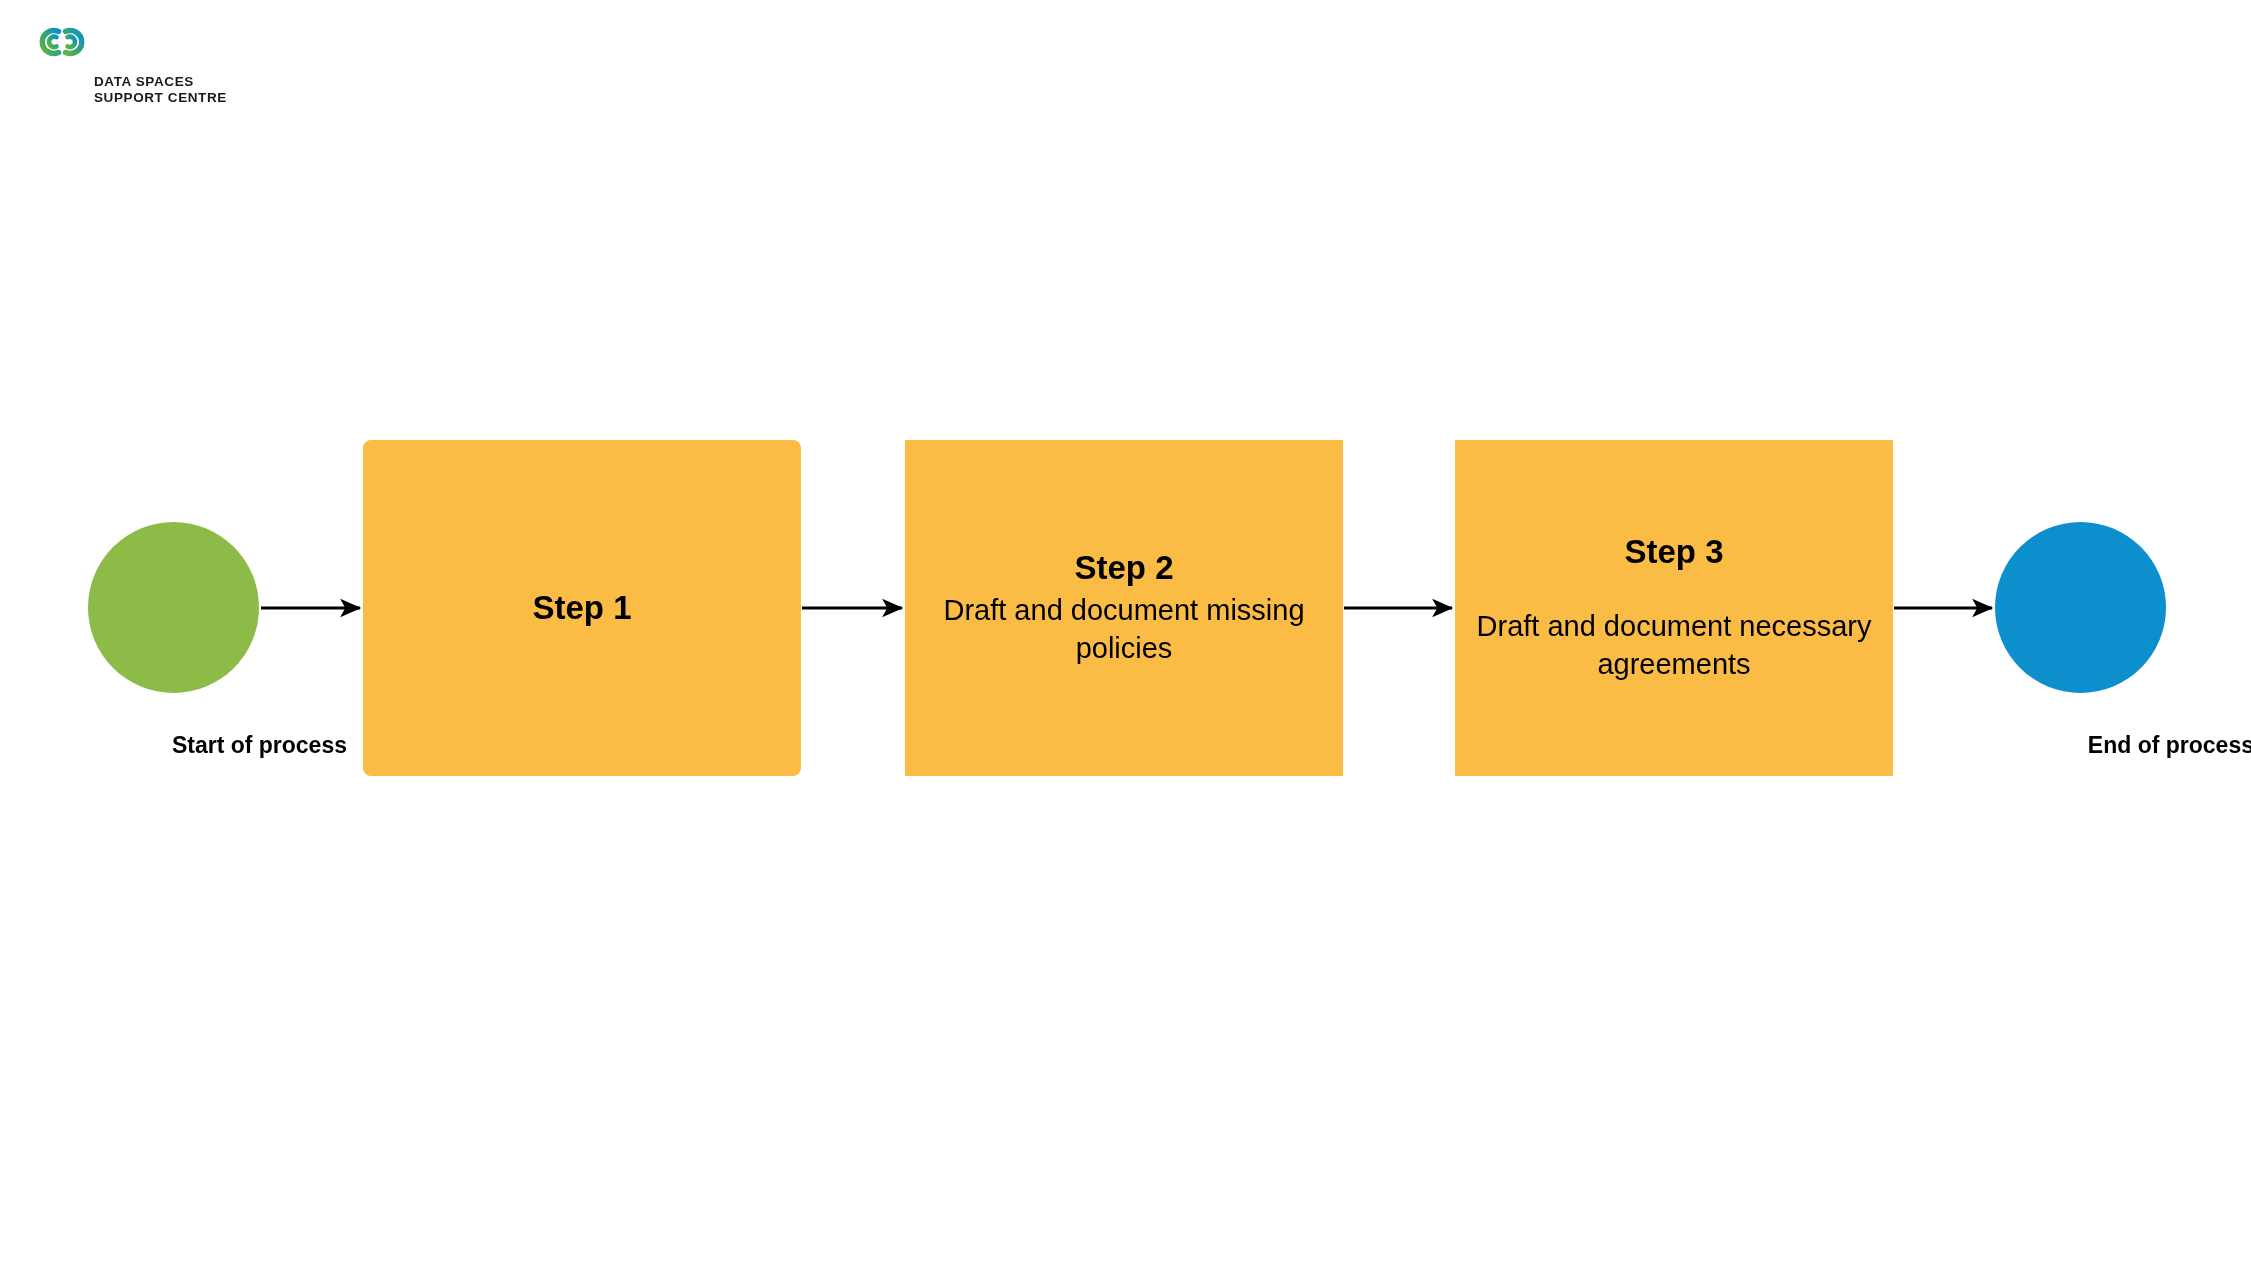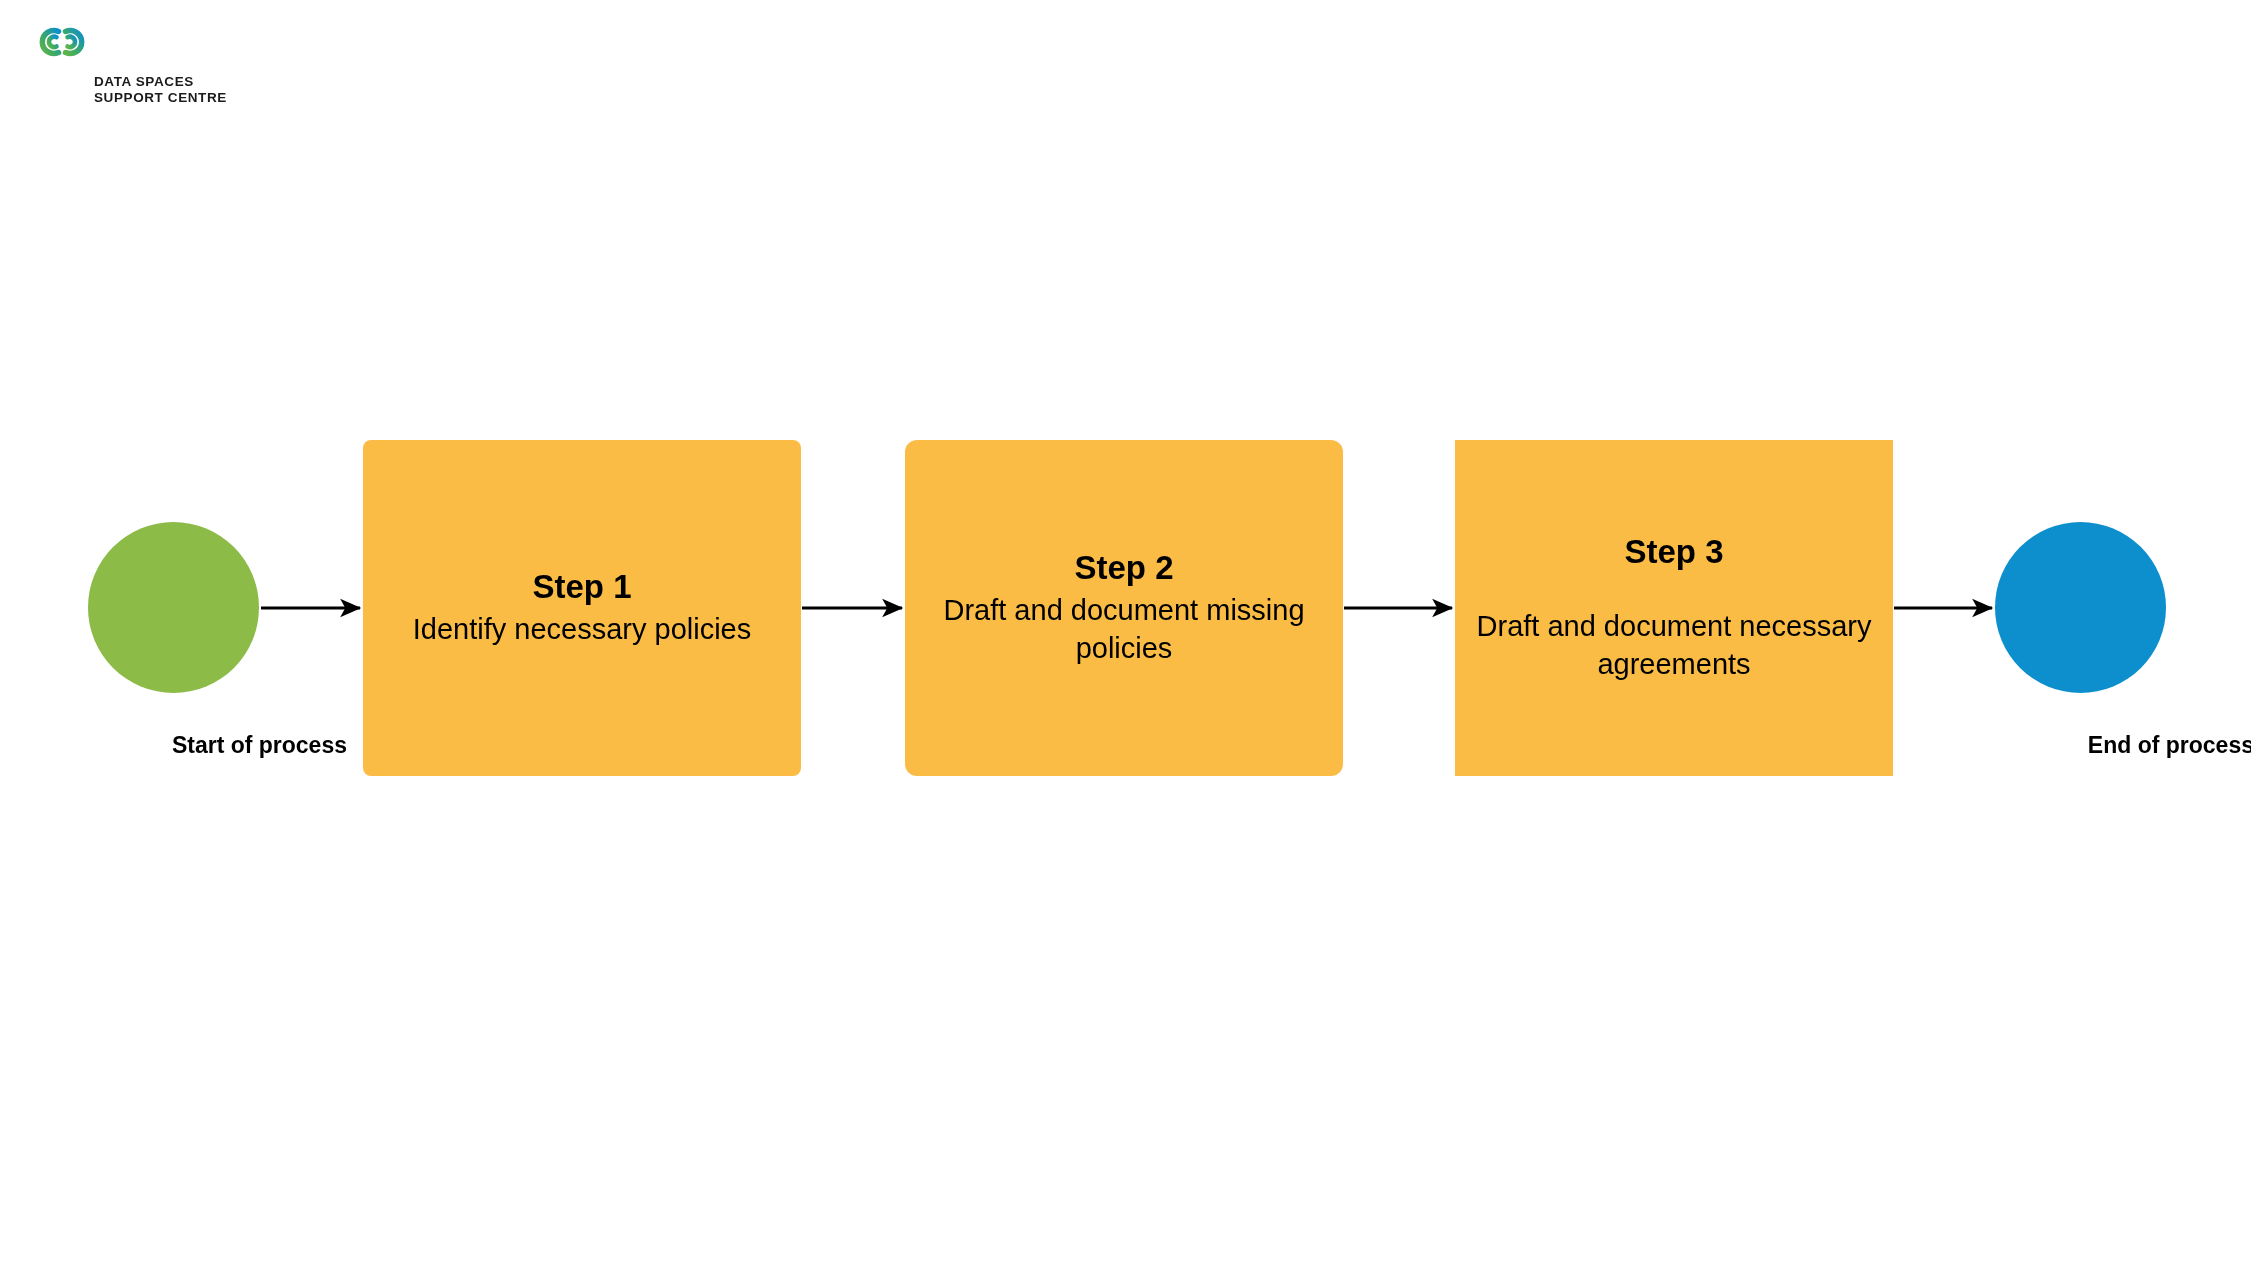--- a/index.html
+++ b/index.html
@@ -93,21 +93,21 @@
     height: 336px;
     background: #FABC45;
     display: flex;
     flex-direction: column;
     align-items: center;
     justify-content: center;
     box-sizing: border-box;
     padding: 0 10px;
   }
   #process-box-1 { left: 363px; }
-  #process-box-2 { left: 905px; border-radius: 12px; }
+  #process-box-2 { left: 905px; }
   #process-box-3 { left: 1455px; }
 
   .process-title {
     font-size: 33px;
     font-weight: 700;
     color: #000000;
     line-height: 1.22;
     text-align: center;
     margin: 0;
   }
@@ -171,21 +171,20 @@
     <line x1="802" y1="608" x2="902" y2="608" stroke="#000000" stroke-width="3.2" marker-end="url(#arrowhead)"></line>
     <line x1="1344" y1="608" x2="1452" y2="608" stroke="#000000" stroke-width="3.2" marker-end="url(#arrowhead)"></line>
     <line x1="1894" y1="608" x2="1992" y2="608" stroke="#000000" stroke-width="3.2" marker-end="url(#arrowhead)"></line>
   </svg>
 
   <div class="terminator" id="start-node" style="background: rgb(140, 187, 72);"></div>
   <div class="terminator-label" id="start-node-label">Start of process</div>
 
   <div class="process-box" id="process-box-1" style="background: rgb(250, 188, 69); border-radius: 8px;">
     <div class="process-title">Step 1</div>
-    <div class="process-desc">Identify necessary policies</div>
   </div>
 
   <div class="process-box" id="process-box-2" style="background: rgb(250, 188, 69);">
     <div class="process-title">Step 2</div>
     <div class="process-desc">Draft and document missing policies</div>
   </div>
 
   <div class="process-box" id="process-box-3" style="background: rgb(250, 188, 69); gap: 32px;">
     <div class="process-title">Step 3</div>
     <div class="process-desc">Draft and document necessary agreements</div>

